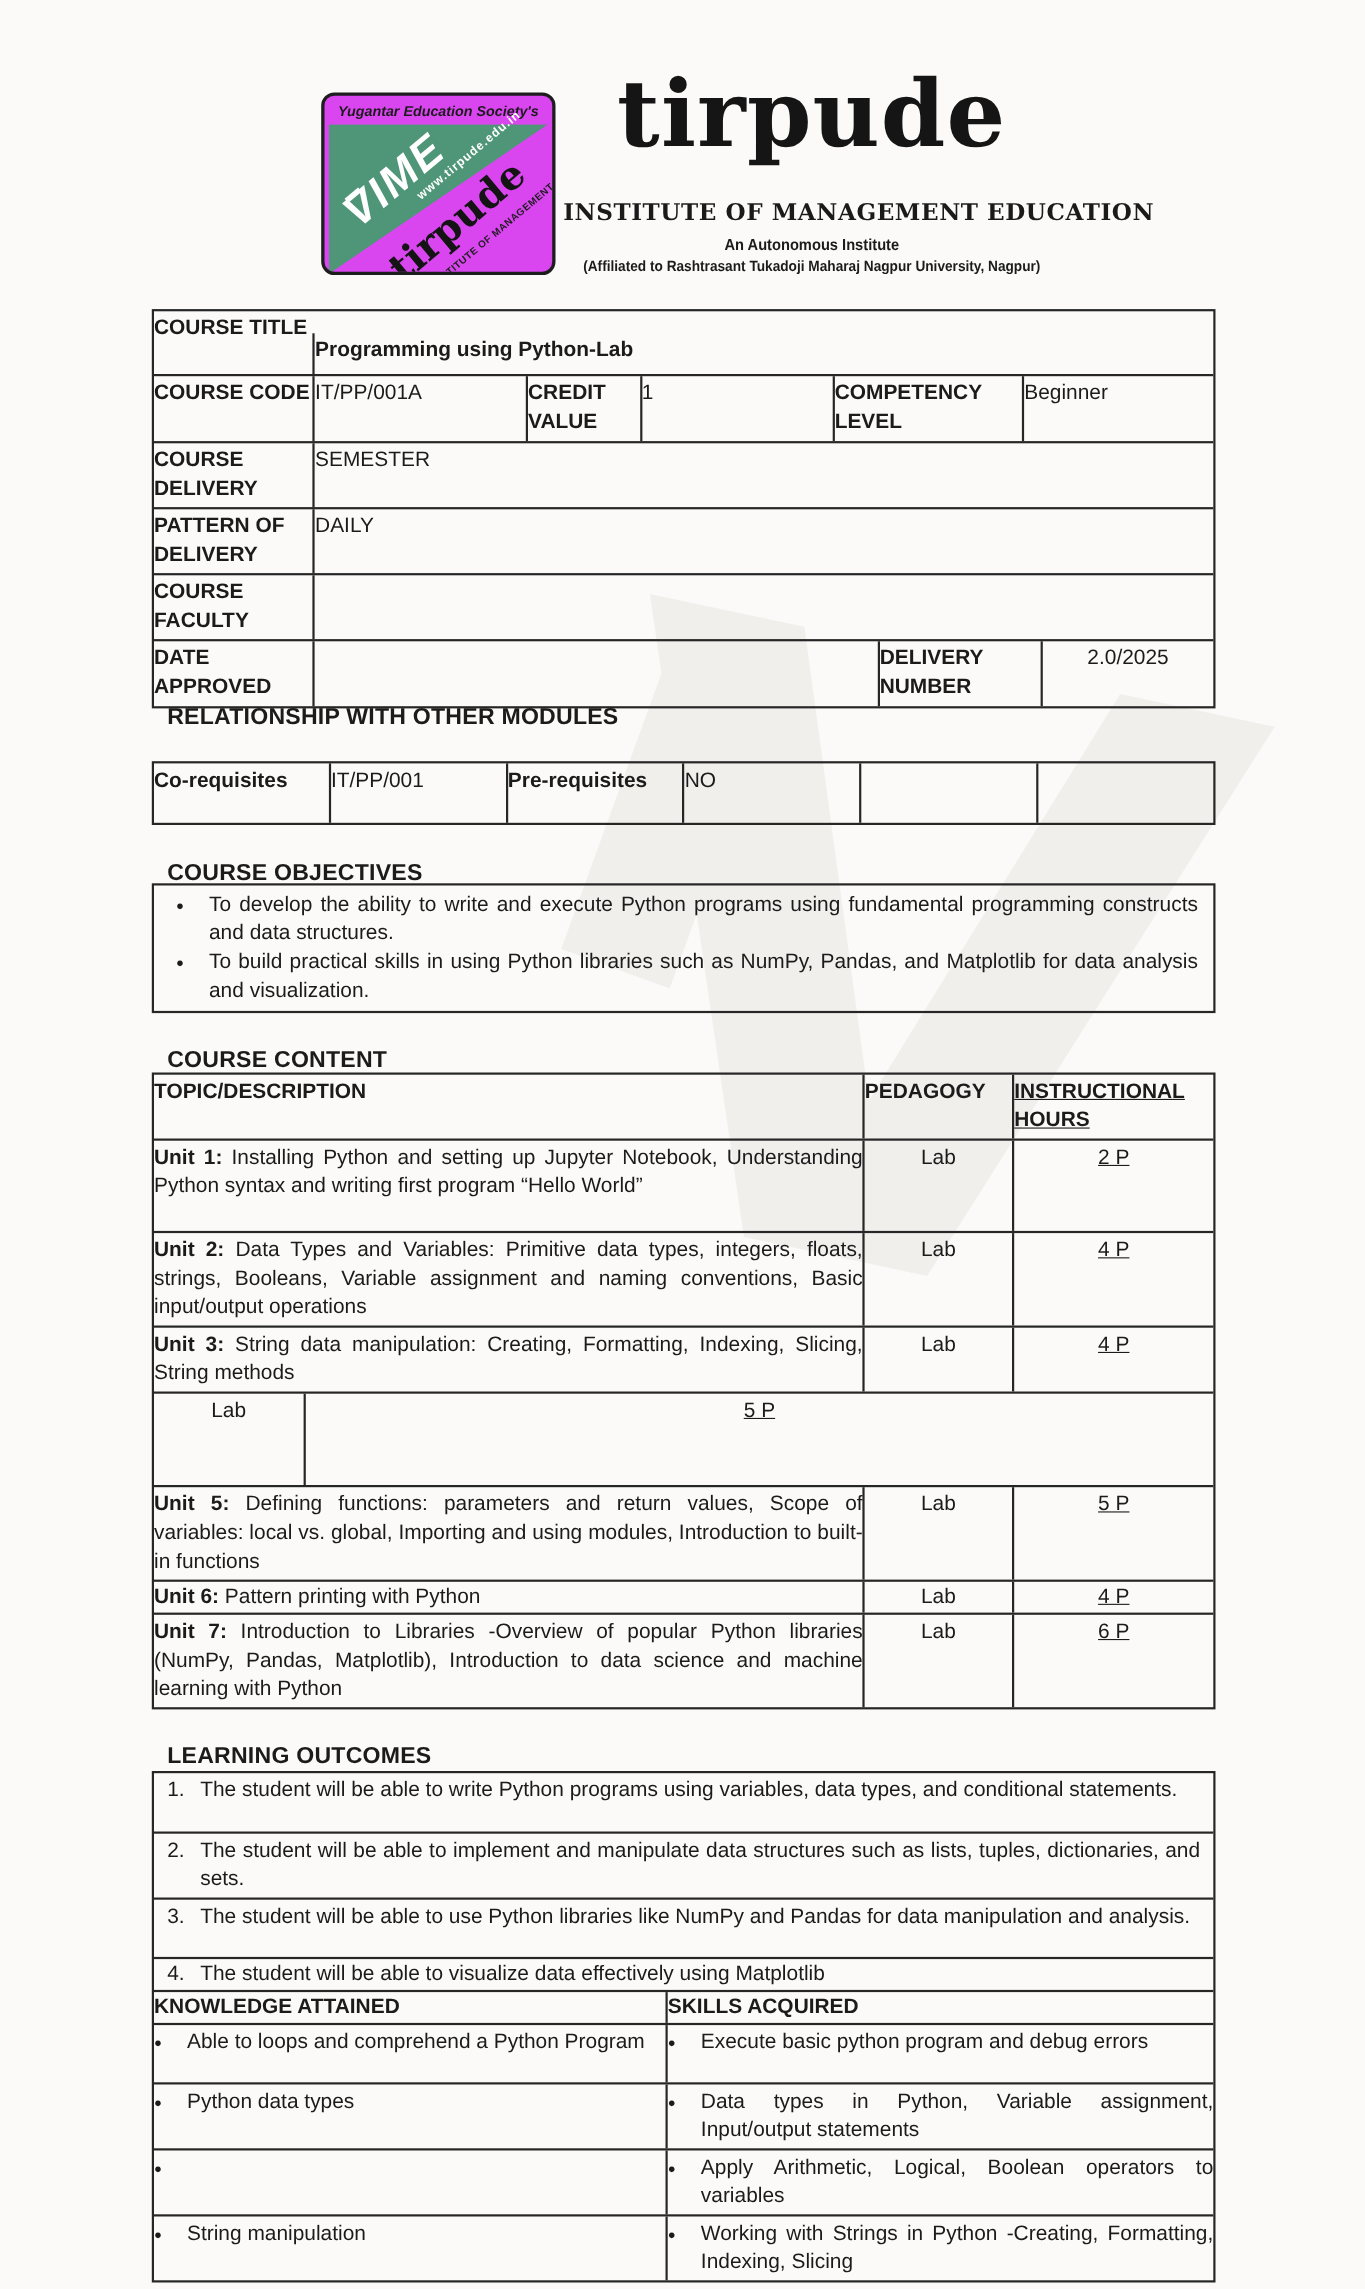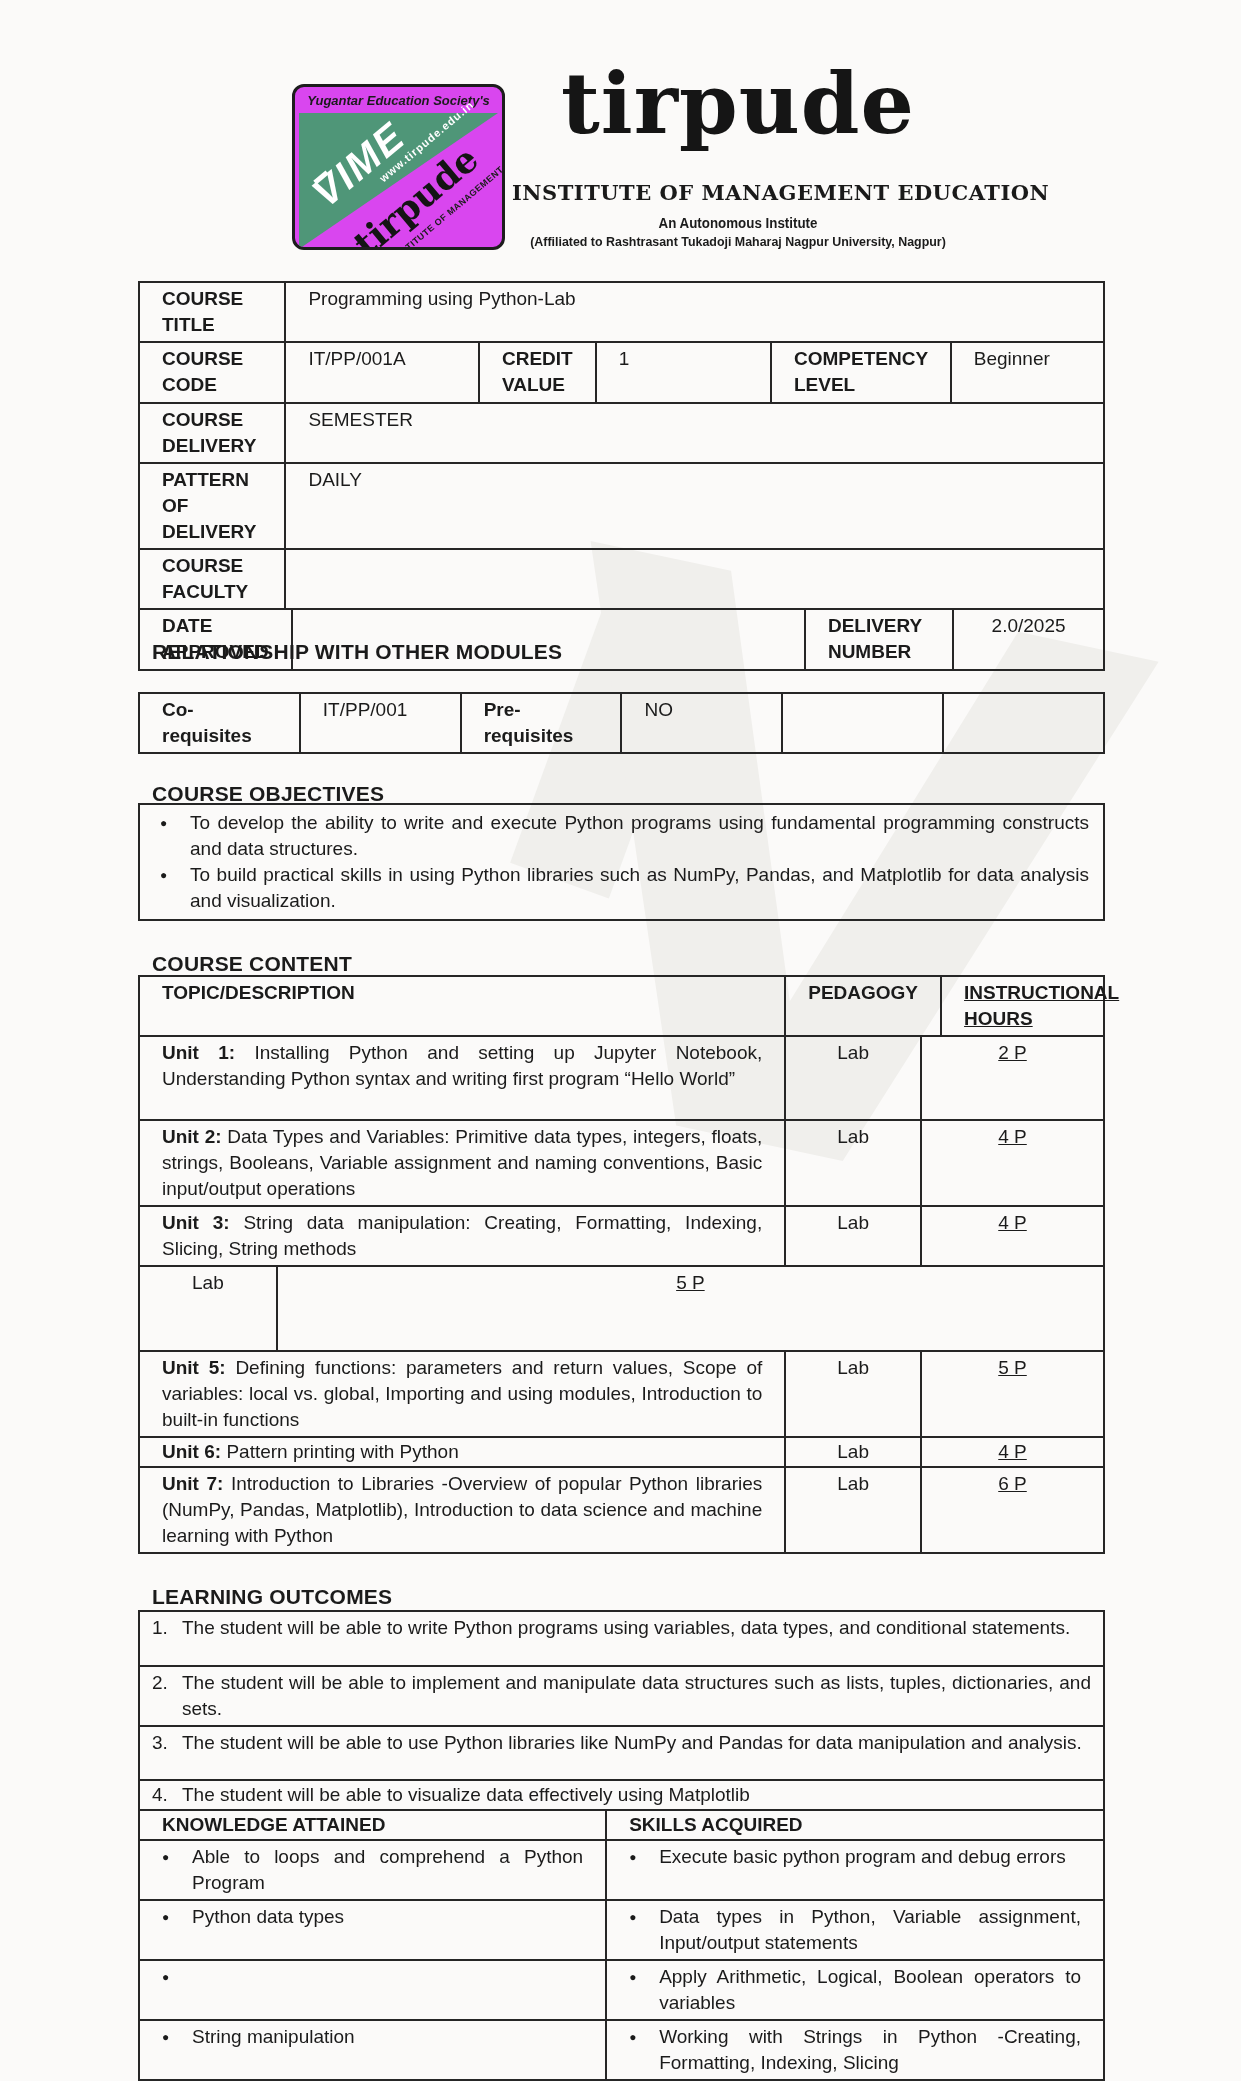--- a/index.html
+++ b/index.html
@@ -47,24 +47,24 @@
            color:#151515; letter-spacing:1px; }
   .institute { font-family:"DejaVu Serif", serif; font-weight:bold; font-size:21px; letter-spacing:.5px;
                color:#1a1a1a; margin-top:30px; white-space:nowrap; }
   .autonomous { font-size:14.5px; font-weight:bold; margin-top:10px; transform:scaleX(.92); }
   .affiliation { font-size:13.5px; font-weight:bold; margin-top:3px; transform:scaleX(.92); white-space:nowrap; }
 
   
   .tbl { position:absolute; left:0; width:967px; border:2px solid #262626; }
   .trow { display:flex; border-top:2px solid #262626; align-items:stretch; }
   .trow:first-child { border-top:none; }
-  .tc { border-left:2px solid #262626; padding:3px 22px; font-size:19px; line-height:26px; }
+  .tc { border-left:2px solid #262626; padding:3px 0; font-size:19px; line-height:26px; }
   .tc:first-child { border-left:none; }
   .lbl { font-weight:bold; }
-  .bold { font-weight:normal; }
+  .bold { font-weight:bold;margin-top:20px; }
   .jtext { text-align:justify; }
   .ctr { text-align:center; }
 
   .sect-h { position:absolute; left:14px; font-size:21px; font-weight:bold; letter-spacing:.2px; white-space:nowrap; }
 
   .obox { position:absolute; left:0; width:967px; border:2px solid #262626; padding:5px 14px 5px 20px; }
   .bitem { display:flex; }
   .bdot { flex:0 0 30px; font-size:12px; line-height:26px; }
   .btext { flex:1; font-size:19px; line-height:26px; text-align:justify; }
 

